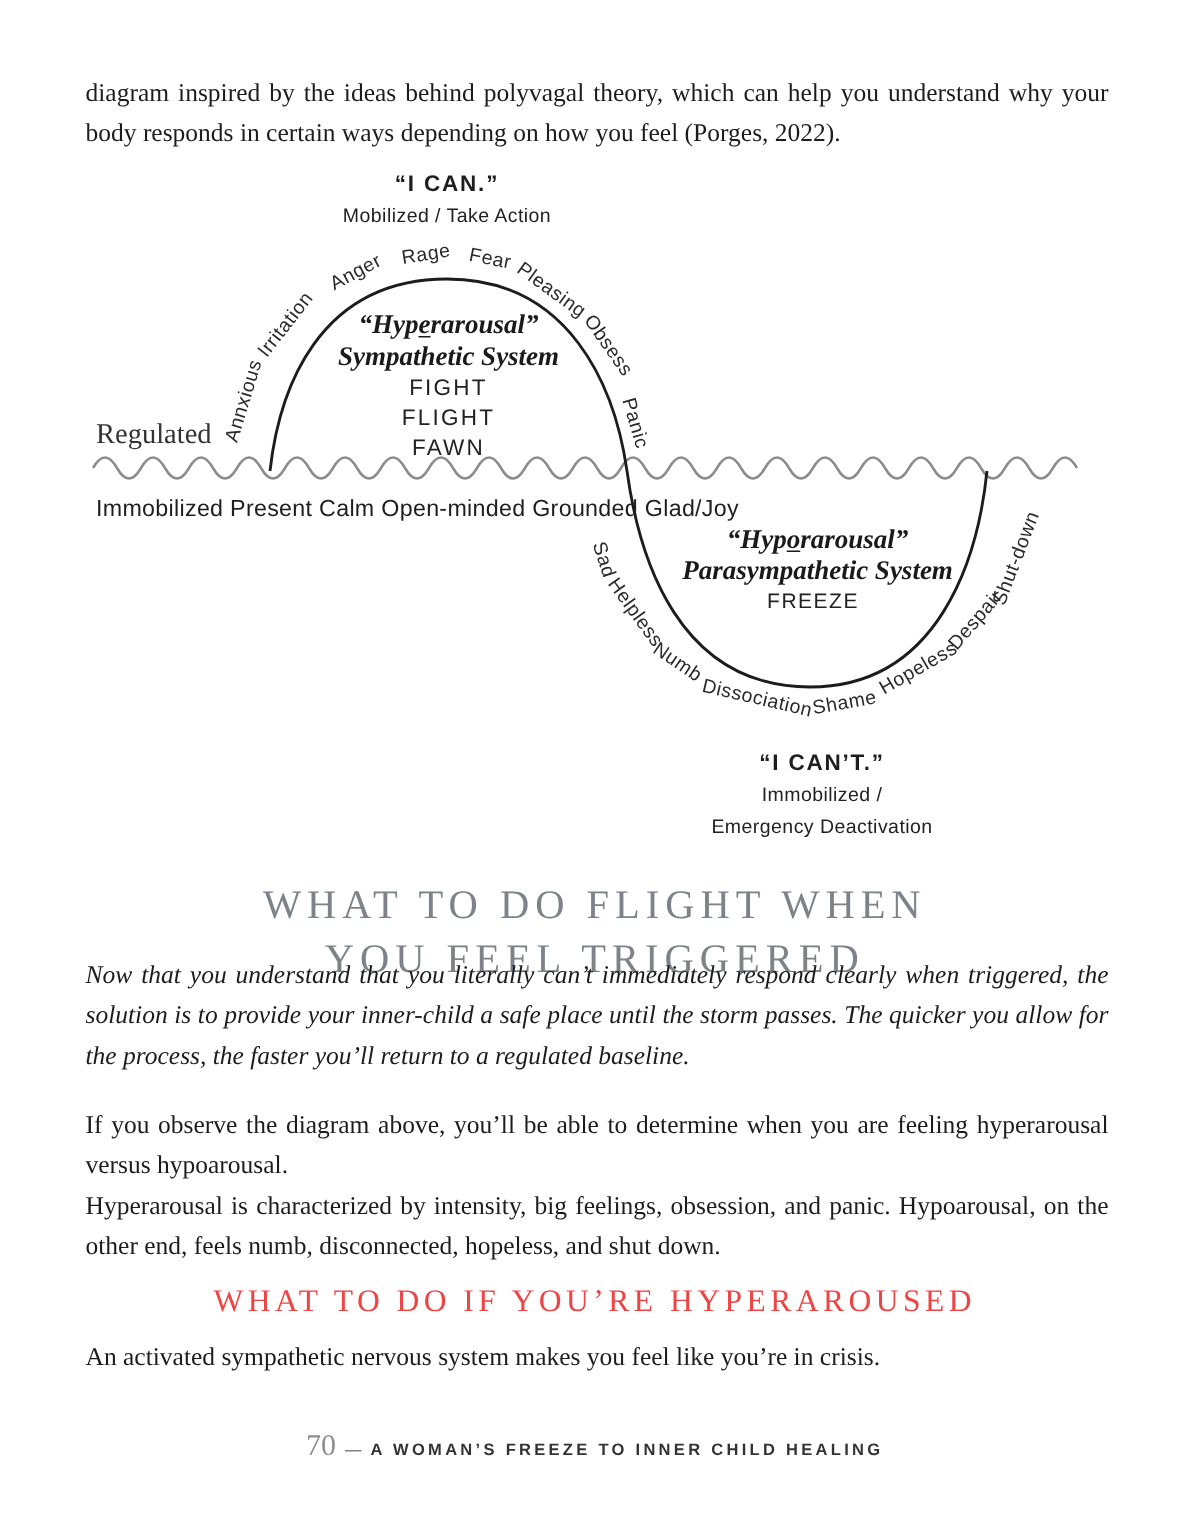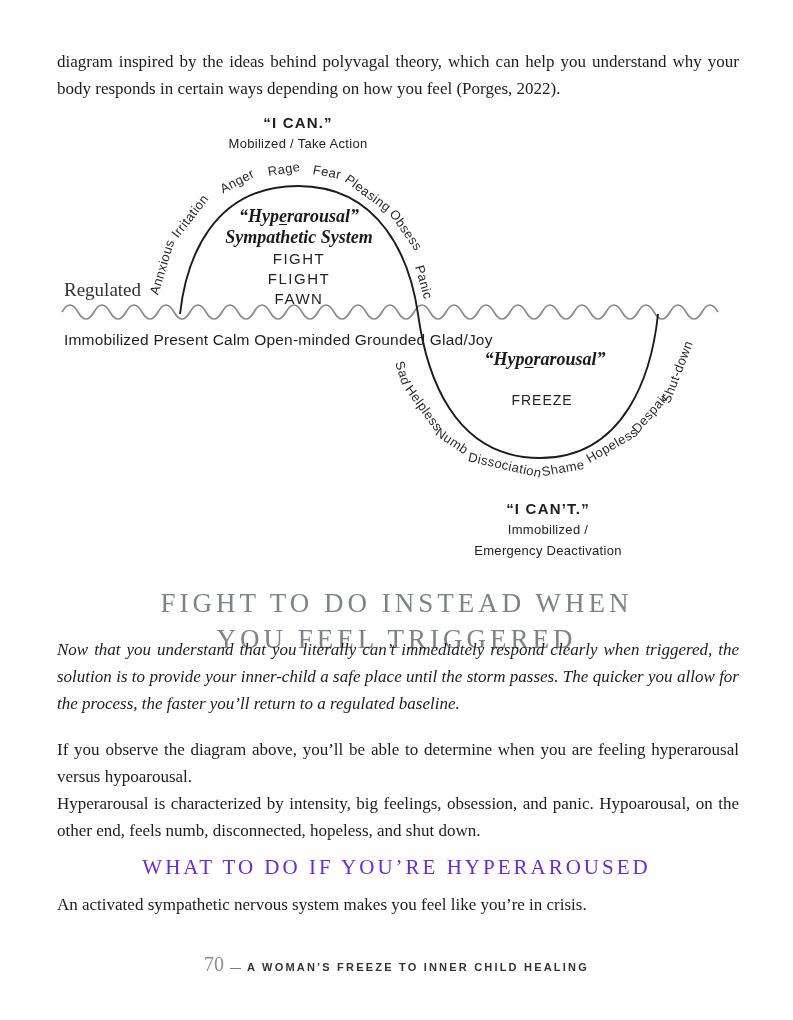--- a/index.html
+++ b/index.html
@@ -20,21 +20,21 @@
   .p3 { top:790px; }
   .p4 { top:891px; }
   .h1 {
     position:absolute; top:585px; left:0; width:100%; text-align:center;
     font-family:"Liberation Serif", serif; font-size:27px; line-height:36px;
     letter-spacing:4px; color:#7e838a; font-weight:normal;
   }
   .h2 {
     position:absolute; top:855px; left:0; width:100%; text-align:center;
     font-family:"Liberation Serif", serif; font-size:21px;
-    letter-spacing:3px; color:#6d28d9; font-weight:normal;
+    letter-spacing:3px; color:#ef4444; font-weight:normal;
   }
   
   .diagram { position:absolute; left:0; top:110px; width:793px; height:455px; }
   .diagram svg { position:absolute; left:0; top:0; }
   .dg { position:absolute; font-family:"Liberation Sans", sans-serif; color:#222; white-space:nowrap; }
   .dg-center { transform:translateX(-50%); text-align:center; }
   .dg-rot {
     position:absolute; font-family:"Liberation Sans", sans-serif; font-size:13px;
     letter-spacing:0.4px; color:#2a2a2a; white-space:nowrap;
     transform:translate(-50%,-50%) rotate(var(--r));
@@ -88,38 +88,39 @@
     <div class="dg dg-center serif-bold" style="left:299px; top:96px;"><span>“Hyp</span><span class="ul">e</span><span>rarousal”</span></div>
     <div class="dg dg-center serif-bold" style="left:299px; top:117px;">Sympathetic System</div>
     <div class="dg dg-center mode" style="left:299px; top:140px;">FIGHT</div>
     <div class="dg dg-center mode" style="left:299px; top:160px;">FLIGHT</div>
     <div class="dg dg-center mode" style="left:299px; top:180px;">FAWN</div>
 
     <div class="dg regulated" style="left:64px; top:169px;">Regulated</div>
     <div class="dg baseline-words" style="left:64px; top:221px;">Immobilized Present Calm Open-minded Grounded Glad/Joy</div>
 
     <div class="dg dg-center serif-bold" style="left:545px; top:239px;"><span>“Hyp</span><span class="ul">o</span><span>rarousal”</span></div>
+    <div class="dg dg-center serif-bold" style="left:545px; top:260px;">Parasympathetic System</div>
     <div class="dg dg-center freeze" style="left:542px; top:282px;">FREEZE</div>
 
     <span class="dg-rot" style="left:403px; top:263px; --r:72deg;">Sad</span>
     <span class="dg-rot" style="left:424px; top:298px; --r:54deg;">Helpless</span>
     <span class="dg-rot" style="left:452px; top:331px; --r:34deg;">Numb</span>
     <span class="dg-rot" style="left:505px; top:355px; --r:13deg;">Dissociation</span>
     <span class="dg-rot" style="left:563px; top:358px; --r:-10deg;">Shame</span>
     <span class="dg-rot" style="left:612px; top:335px; --r:-30deg;">Hopeless</span>
     <span class="dg-rot" style="left:650px; top:303px; --r:-49deg;">Despair</span>
     <span class="dg-rot" style="left:677px; top:262px; --r:-69deg;">Shut-down</span>
 
     <div class="dg dg-center quote-top" style="left:548px; top:390px;">“I CAN’T.”</div>
     <div class="dg dg-center sub-sans" style="left:548px; top:412px;">Immobilized /</div>
     <div class="dg dg-center sub-sans" style="left:548px; top:433px;">Emergency Deactivation</div>
   </div>
 
   <h1 class="h1">
-    <span>FIGHT TO DO INSTEAD WHEN</span><br>
+    <span>WHAT TO DO FLIGHT WHEN</span><br>
     <span>YOU FEEL TRIGGERED</span>
   </h1>
 
   <p class="textblock p1">Now that you understand that you literally can’t immediately respond clearly when triggered, the solution is to provide your inner-child a safe place until the storm passes. The quicker you allow for the process, the faster you’ll return to a regulated baseline.</p>
   <p class="textblock p2">If you observe the diagram above, you’ll be able to determine when you are feeling hyperarousal versus hypoarousal.</p>
   <p class="textblock p3">Hyperarousal is characterized by intensity, big feelings, obsession, and panic. Hypoarousal, on the other end, feels numb, disconnected, hopeless, and shut down.</p>
 
   <h2 class="h2">WHAT TO DO IF YOU’RE HYPERAROUSED</h2>
 
   <p class="textblock p4">An activated sympathetic nervous system makes you feel like you’re in crisis.</p>

